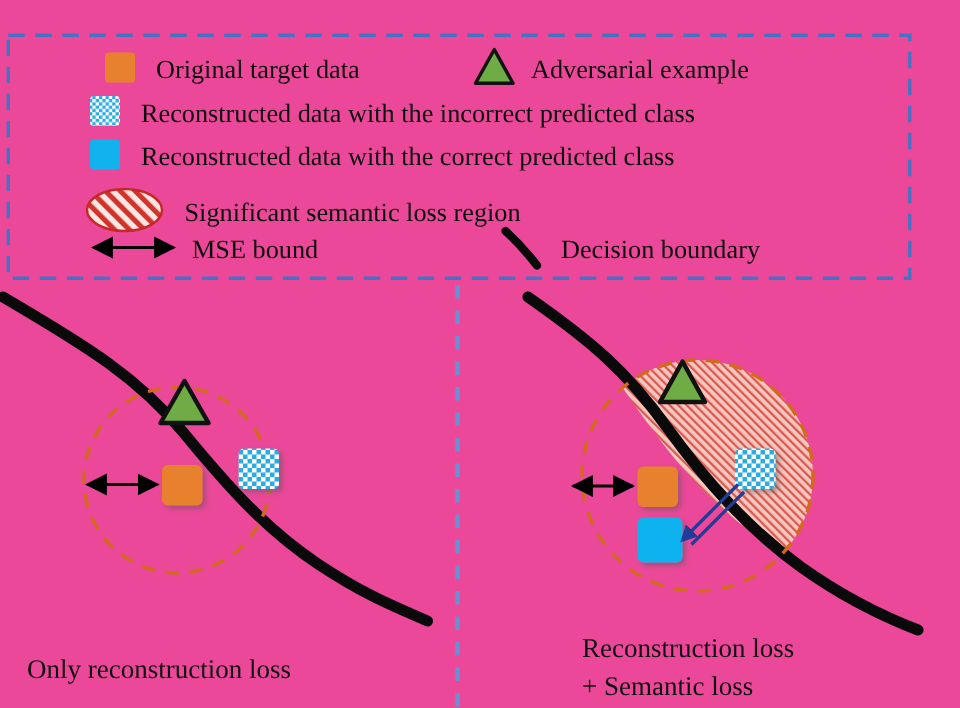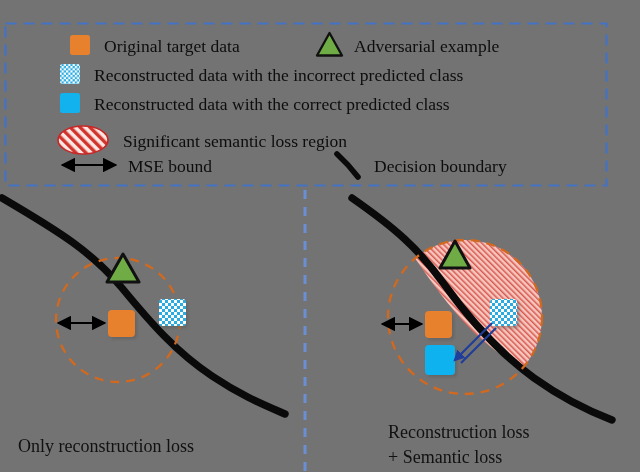--- a/index.html
+++ b/index.html
@@ -7,21 +7,21 @@
     padding: 0;
     background: #ffffff;
   }
   body {
     font-family: "Liberation Serif", serif;
   }
   #figure {
     position: relative;
     width: 640px;
     height: 472px;
-    background: #737373;
+    background: #ec4899;
     overflow: hidden;
   }
   #fig-svg {
     position: absolute;
     left: 0;
     top: 0;
     width: 640px;
     height: 472px;
   }
   .legend-text {

